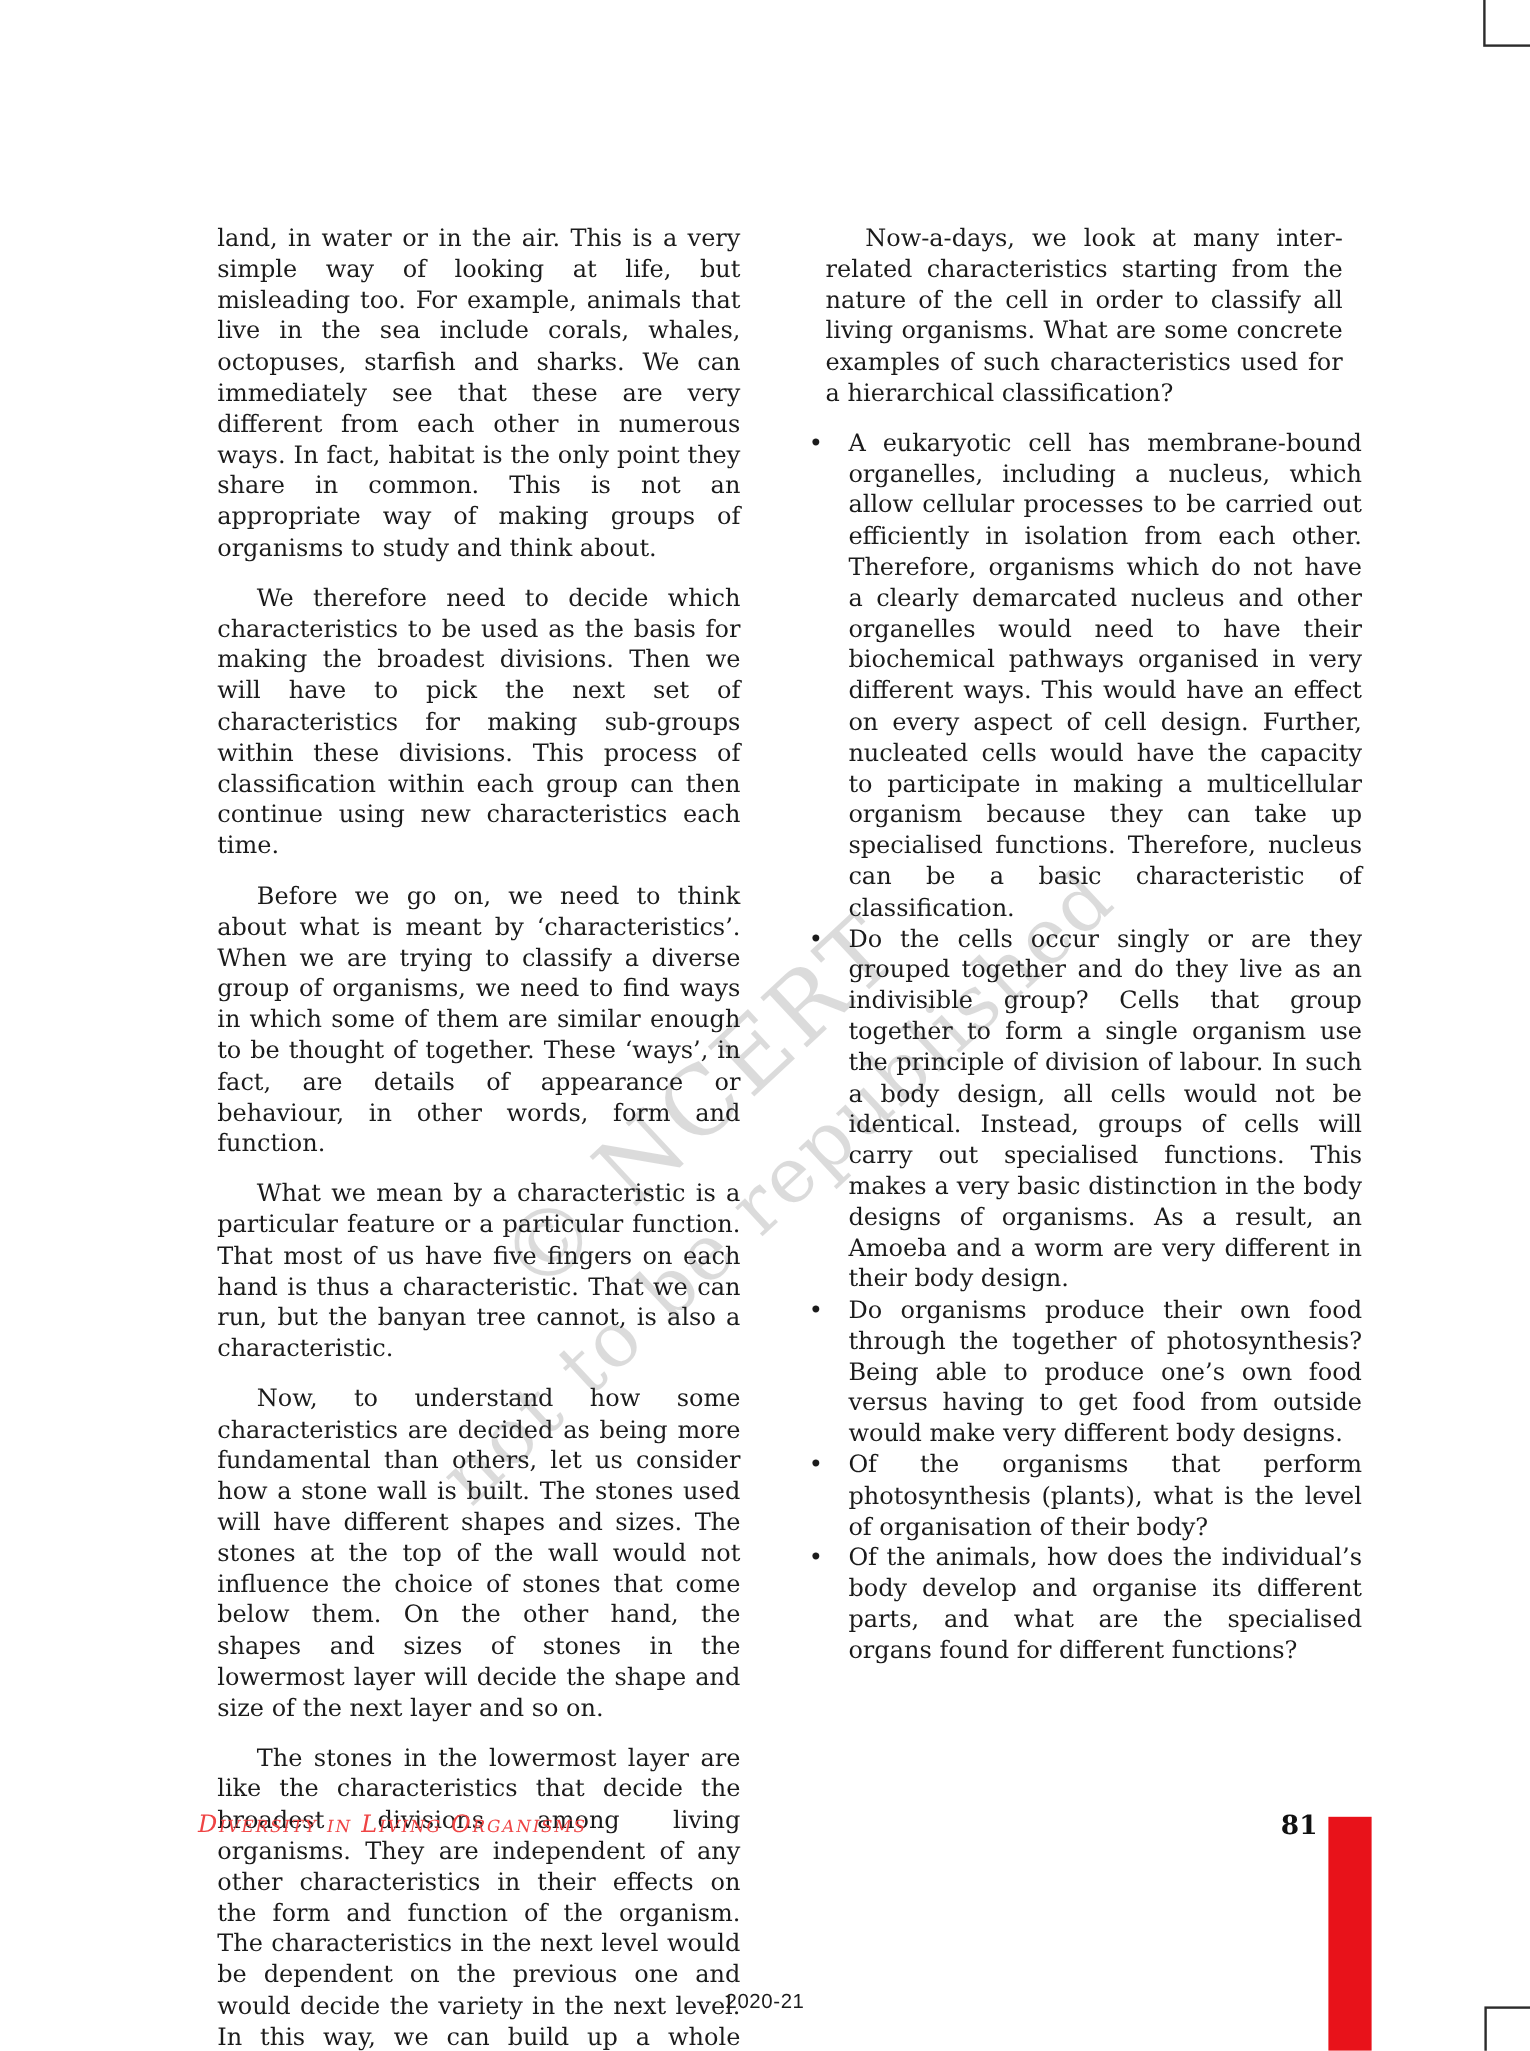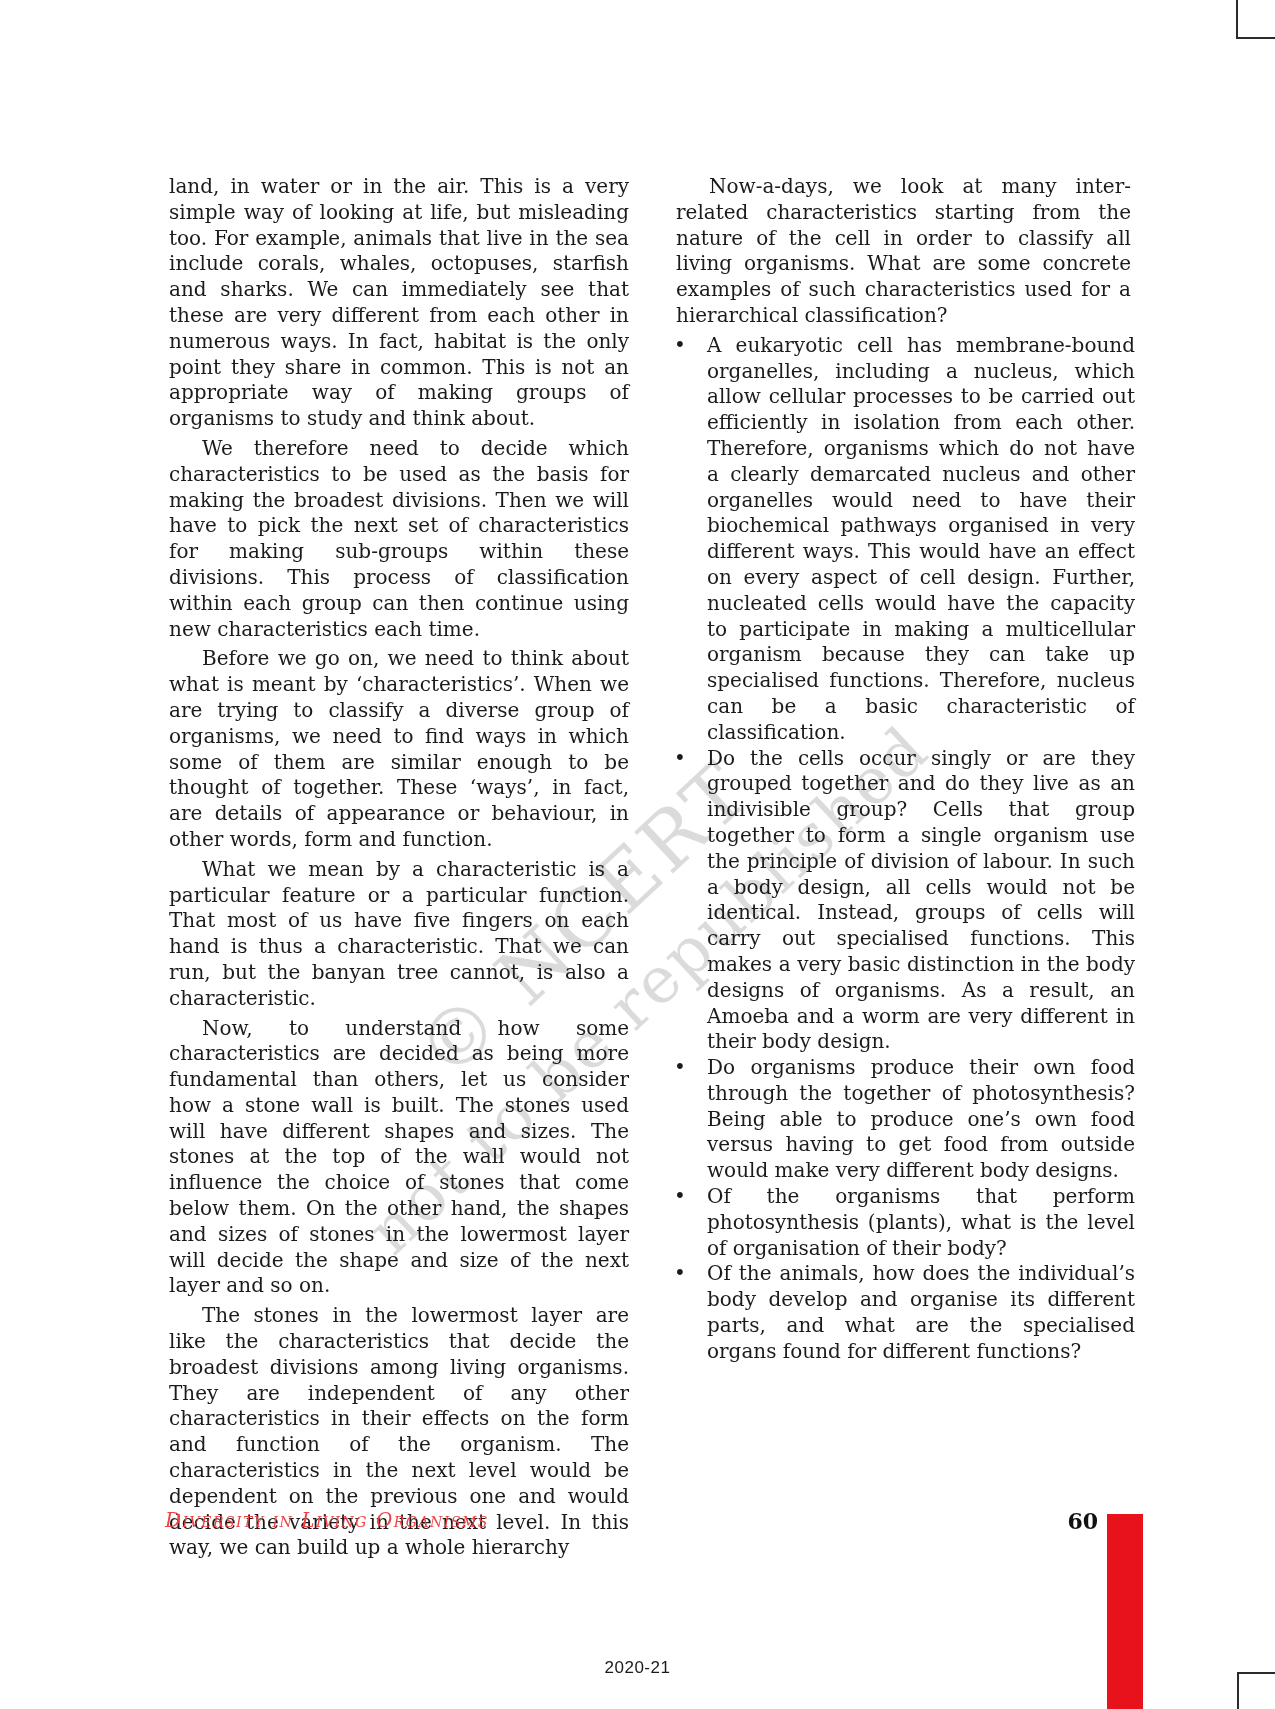--- a/index.html
+++ b/index.html
@@ -26,21 +26,21 @@
   .watermark .wm2{font-size:64px;letter-spacing:2px;line-height:1.45;}
 
   
   .col{
     position:absolute;top:170px;z-index:1;
     font-size:20px;line-height:25.8px;color:#1b1b1b;
     text-align:justify;
   }
   .col-left{left:165px;width:468px;}
   .col-right{left:672px;width:463px;}
-  .col p{margin:4px;padding:0;}
+  .col p{margin:16px;padding:0;}
   .col p.indent{text-indent:33px;}
 
   ul.qlist{list-style:none;margin:0;padding:0;}
   ul.qlist li{
     position:relative;
     padding-left:35px;
     margin:0;
     text-align:justify;
   }
   ul.qlist li .dot{
@@ -116,20 +116,20 @@
         <span>Of the organisms that perform photosynthesis (plants), what is the level of organisation of their body?</span>
       </li>
       <li>
         <span class="dot">•</span>
         <span>Of the animals, how does the individual’s body develop and organise its different parts, and what are the specialised organs found for different functions?</span>
       </li>
     </ul>
   </div>
 
   <div class="footer-title">Diversity in Living Organisms</div>
-  <div class="page-number">60</div>
+  <div class="page-number">81</div>
   <div class="red-bar" style="background: rgb(232, 18, 26);"></div>
   <div class="year-label">2020-21</div>
 
   <div class="crop-mark top-right"></div>
   <div class="crop-mark bottom-right"></div>
 
 </div>
 
 </body></html>

